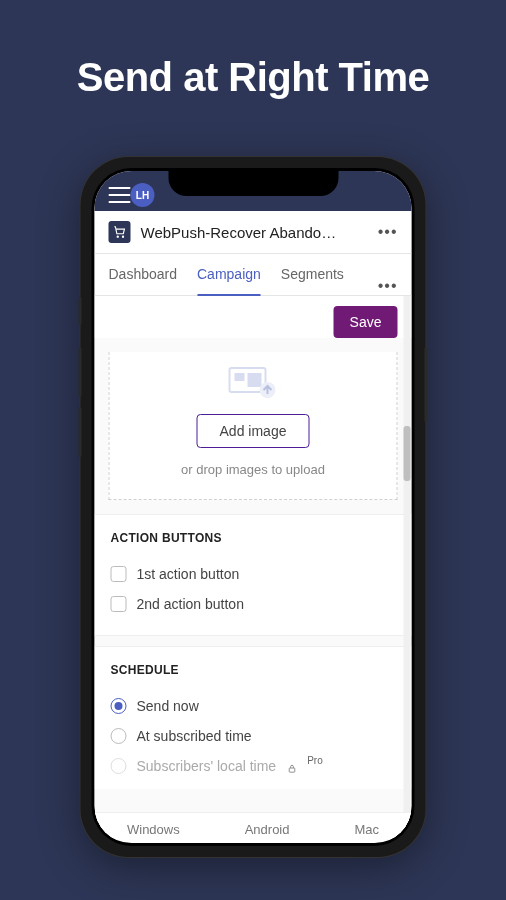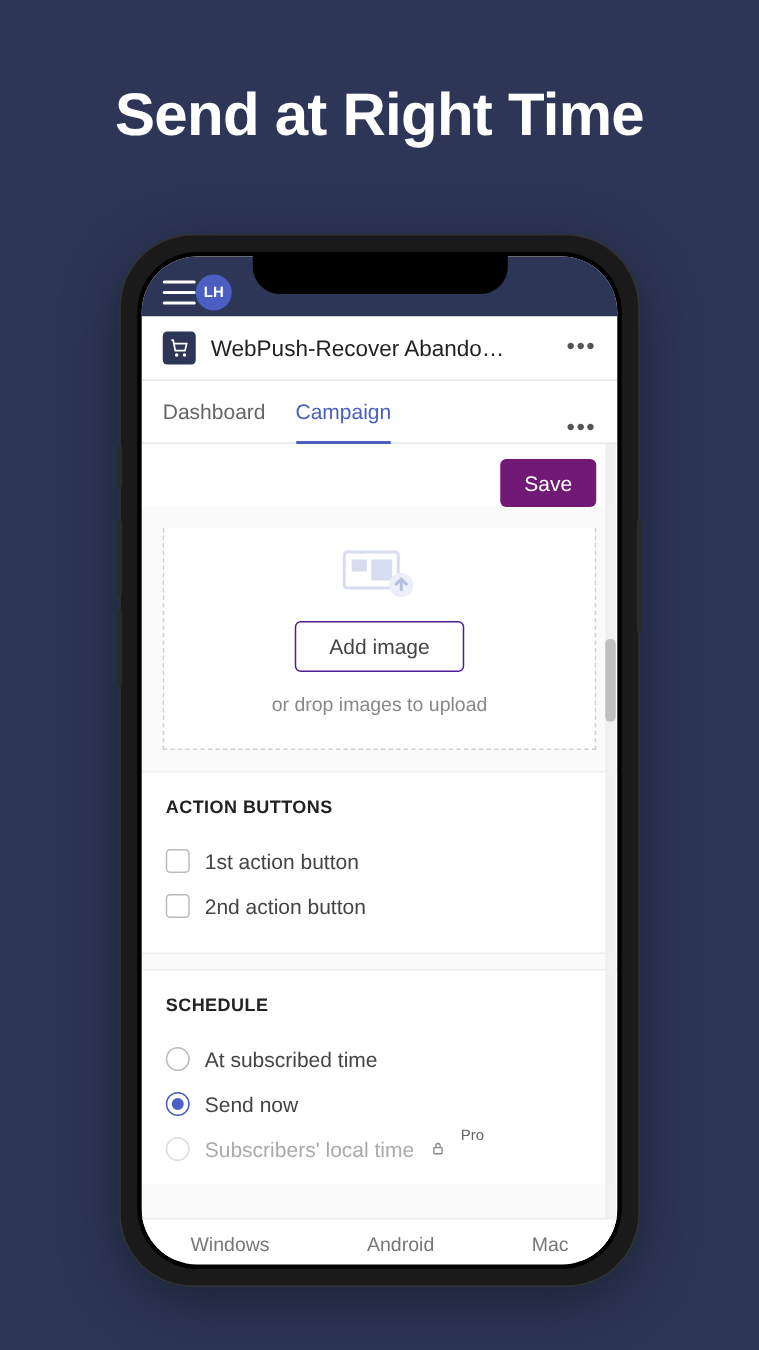--- a/index.html
+++ b/index.html
@@ -197,20 +197,21 @@
   }
   .section-title {
     font-size: 12px;
     font-weight: 700;
     color: #222;
     letter-spacing: 0.3px;
     margin-bottom: 14px;
   }
   .checkbox-row, .radio-row {
     display: flex;
+    align-items: center;
     gap: 10px;
     padding: 7px 0;
     font-size: 14px;
     color: #444;
   }
   .checkbox {
     width: 16px;
     height: 16px;
     border: 1.5px solid #bbb;
     border-radius: 3px;
@@ -324,20 +325,21 @@
             <path d="M3 3h2l2.5 12h11l2-8H6"></path>
           </svg>
         </div>
         <div class="app-title">WebPush-Recover Abando…</div>
         <div class="dots">•••</div>
       </div>
 
       <div class="tabs">
         <div class="tab">Dashboard</div>
         <div class="tab active">Campaign</div>
+        <div class="tab">Segments</div>
         <div class="dots">•••</div>
       </div>
 
       <div class="content">
         <div class="scrollbar-track"></div>
         <div class="scrollbar-thumb"></div>
 
         <div class="save-row">
           <button class="save-btn">Save</button>
         </div>
@@ -364,26 +366,26 @@
           </div>
           <div class="checkbox-row">
             <div class="checkbox"></div>
             <span>2nd action button</span>
           </div>
         </div>
 
         <div class="section" style="margin-top:10px;border-bottom:none;padding-bottom:8px;">
           <div class="section-title">SCHEDULE</div>
           <div class="radio-row">
+            <div class="radio selected"></div>
+            <span>Send now</span>
+          </div>
+          <div class="radio-row">
             <div class="radio"></div>
             <span>At subscribed time</span>
-          </div>
-          <div class="radio-row">
-            <div class="radio selected"></div>
-            <span>Send now</span>
           </div>
           <div class="radio-row disabled">
             <div class="radio disabled"></div>
             <span>Subscribers' local time</span>
             <span class="lock-icon">
               <svg viewBox="0 0 24 24" fill="none" stroke="#888" stroke-width="2">
                 <rect x="6" y="11" width="12" height="9" rx="1"></rect>
                 <path d="M9 11 V8 a3 3 0 0 1 6 0 v3"></path>
               </svg>
             </span>

